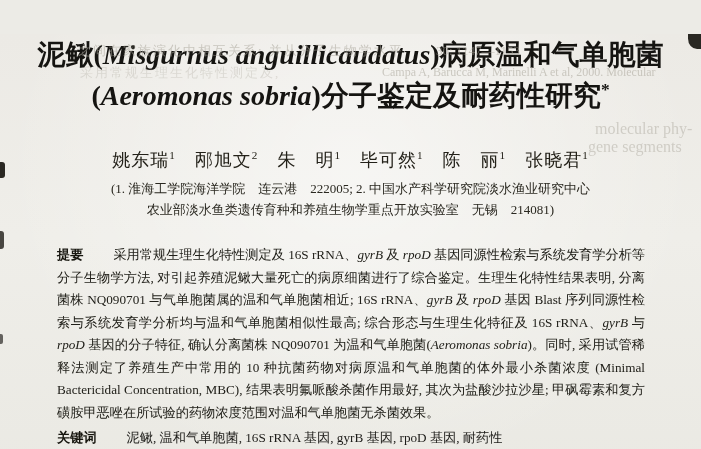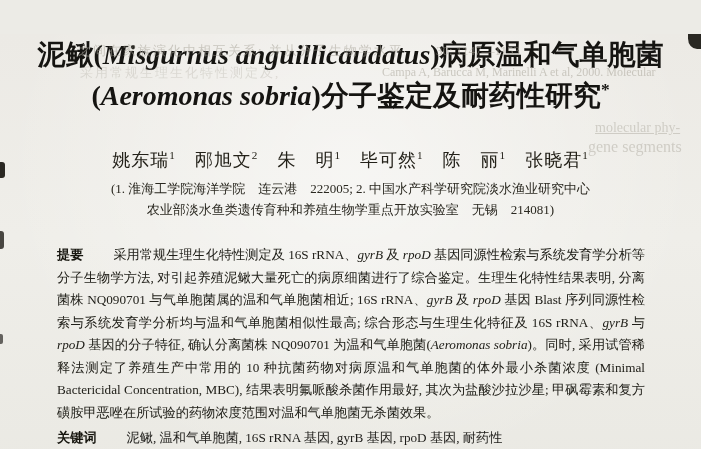--- a/index.html
+++ b/index.html
@@ -17,21 +17,21 @@
   }
   
   .bleed{
     position:absolute;color:#a9a59a;opacity:.55;filter:blur(.6px);
     font-size:13px;white-space:nowrap;pointer-events:none;
   }
   .bl-1{left:78px;top:8px;letter-spacing:2px;}
   .bl-2{left:80px;top:30px;letter-spacing:2px;opacity:.3;}
   .bl-3{left:388px;top:9px;margin-left:48px;}
   .bl-4{left:382px;top:31px;font-size:12px;}
-  .bl-5{left:595px;top:86px;font-size:14px;opacity:.45;text-decoration:underline;}
+  .bl-5{left:595px;top:86px;font-size:16px;opacity:.45;}
   .bl-6{left:588px;top:104px;font-size:16px;opacity:.45;}
   
   .artifact{position:absolute;background:#2a2823;pointer-events:none;}
   .art-corner{right:0;top:0;width:13px;height:15px;border-radius:0 0 0 70%;}
   .art-l1{left:0;top:128px;width:5px;height:16px;border-radius:0 3px 3px 0;}
   .art-l2{left:0;top:197px;width:4px;height:18px;border-radius:0 3px 3px 0;opacity:.85;}
   .art-l3{left:0;top:300px;width:3px;height:10px;border-radius:0 2px 2px 0;opacity:.7;}
   
   .title{
     margin:34px 28px 8px;padding:0;text-align:center;

